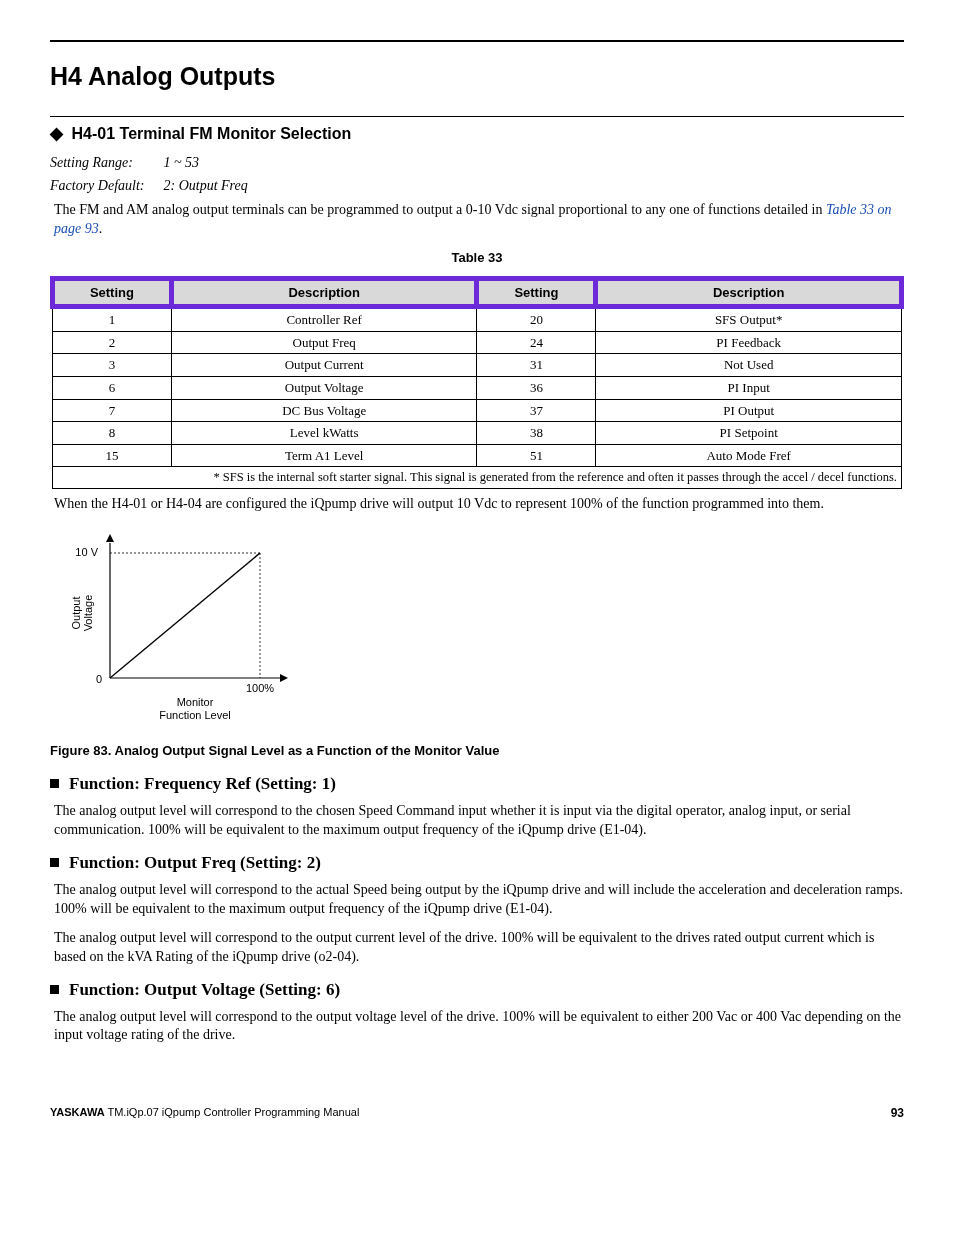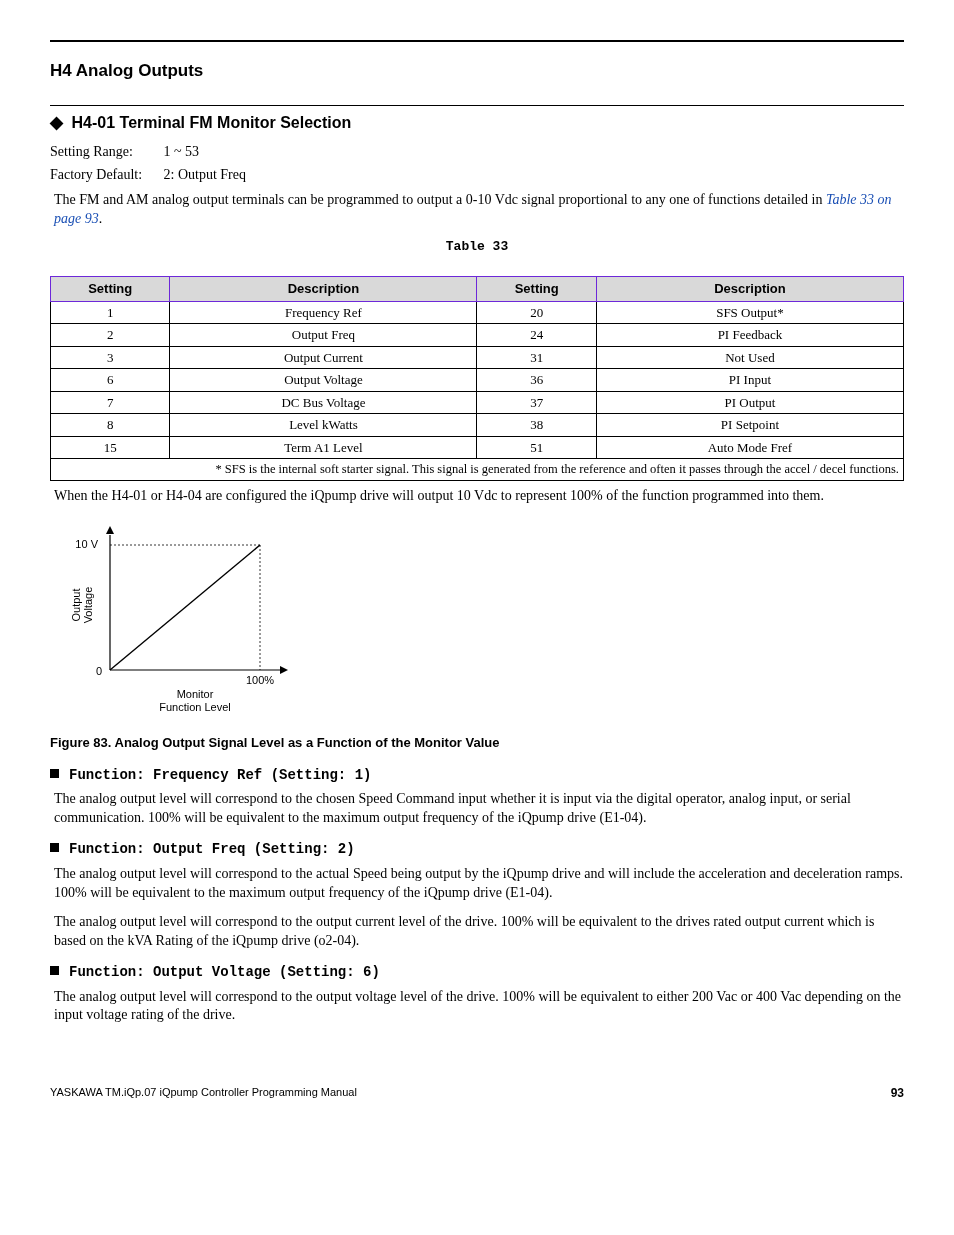--- a/index.html
+++ b/index.html
@@ -18,49 +18,49 @@
     margin: 0 0 18px 0;
   }
   hr.sectionhr {
     border: none;
     border-top: 1.4px solid #000;
     margin: 0 0 6px 0;
   }
   h1 {
     font-family: Arial, Helvetica, sans-serif;
     font-weight: bold;
-    font-size: 17px;
+    font-size: 25px;
     margin: 0 0 22px 0;
   }
   h2 {
     font-family: Arial, Helvetica, sans-serif;
     font-weight: bold;
     font-size: 16px;
     margin: 0 0 8px 0;
   }
   .diamond { font-family: Arial, Helvetica, sans-serif; margin-right: 4px; font-size:17px; }
-  .kv { margin: 4px 0; }
+  .kv { margin: 4px 0; font-style: italic; }
   .kvlabel { display:inline-block; width:110px; }
   p.body { margin: 6px 0 10px 4px; }
   a.link { color: #1a4fb4; text-decoration: none; font-style: italic; }
   .tablecap {
-    font-family: Liberation Mono, monospace;
+    font-family: Liberation Sans, sans-serif;
     font-weight: bold;
     font-size: 13px;
     text-align: center;
-    margin: 8px 0 20px 0;
+    margin: 8px 0 9px 0;
   }
   table.t33 {
     border-collapse: collapse;
     width: 100%;
     font-size: 13px;
   }
   table.t33 th {
     background: #d9d9d9;
-    border: 1px solid #6d28d9;
+    border: 5px solid #6d28d9;
     font-family: Arial, Helvetica, sans-serif;
     font-weight: bold;
     padding: 3px 4px;
     text-align: center;
   }
   table.t33 td {
     border: 1px solid #000;
     padding: 2px 4px;
     text-align: center;
   }
@@ -69,31 +69,31 @@
     font-size: 12.5px;
   }
   .figwrap { text-align: left; margin: 14px 0 8px 0; }
   .figcap {
     font-family: Arial, Helvetica, sans-serif;
     font-weight: bold;
     font-size: 13px;
     margin: 6px 0 14px 0;
   }
   h3.fn {
-    font-family: Liberation Mono, monospace;
-    font-weight: bold;
-    font-size: 14px;
+    font-family: Liberation Serif, serif;
+    font-weight: bold;
+    font-size: 17px;
     margin: 12px 0 4px 0;
   }
   .sq { display:inline-block; width:9px; height:9px; background:#000; margin-right:10px; position:relative; top:-1px;}
   .footer {
     display:flex; justify-content:space-between; margin-top:60px;
     font-family: Arial, Helvetica, sans-serif; font-size:11px;
   }
-  .footer .brand { font-weight:normal; }
+  .footer .brand { font-weight:bold; }
   .footer .pn { font-weight:bold; font-size:12px;}
 </style>
 </head>
 <body>
 
 <hr class="pagehr">
 <h1>H4 Analog Outputs</h1>
 
 <hr class="sectionhr">
 <h2><span class="diamond">◆</span> <span>H4-01 Terminal FM Monitor Selection</span></h2>
@@ -117,21 +117,21 @@
     <tr>
       <th style="width:14%">Setting</th>
       <th style="width:36%">Description</th>
       <th style="width:14%">Setting</th>
       <th style="width:36%">Description</th>
     </tr>
   </thead>
   <tbody id="t33body">
       <tr>
         <td>1</td>
-        <td>Frequency Ref</td>
+        <td>Controller Ref</td>
         <td>20</td>
         <td>SFS Output*</td>
       </tr>
       <tr>
         <td>2</td>
         <td>Output Freq</td>
         <td>24</td>
         <td>PI Feedback</td>
       </tr>
       <tr>

